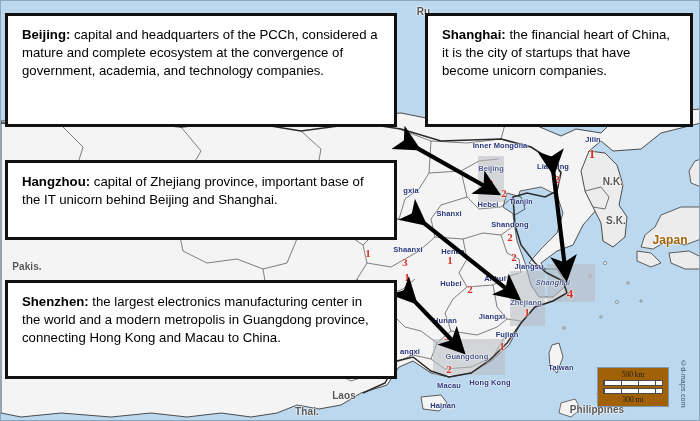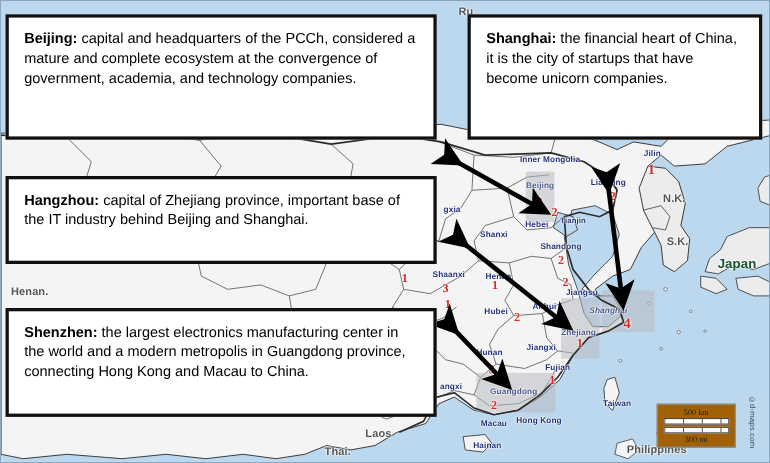--- a/index.html
+++ b/index.html
@@ -20,21 +20,21 @@
     color:#26347a;
     font-family:"Liberation Sans",sans-serif;
     font-weight:bold;
     font-size:7.5px;
     white-space:nowrap;
     letter-spacing:.1px;
     transform:translate(-50%,-50%);
     text-shadow:0 0 2px #fff,0 0 2px #fff,0 0 1px #fff;
   }
   .maplabel.grey{color:#5d5d5d;}
-  .maplabel.big{font-size:12px;color:#14532d;text-align:right;}
+  .maplabel.big{font-size:12px;color:#a16207;text-align:right;}
   .maplabel.med{font-size:10px;color:#555;}
   .maplabel.city{color:#26347a;font-size:7px;}
   .maplabel.prov-hl{color:#4c5a8a;}
   .num{
     position:absolute;
     color:#d42b22;
     font-family:"Liberation Serif",serif;
     font-weight:bold;
     font-size:11px;
     transform:translate(-50%,-50%);
@@ -226,21 +226,21 @@
       <div class="maplabel " style="left: 506px; top: 333px;">Fujian</div>
       <div class="maplabel " style="left: 409px; top: 350px;">angxi</div>
       <div class="maplabel prov-hl" style="left: 466px; top: 355px;">Guangdong</div>
       <div class="maplabel " style="left: 489px; top: 381px;">Hong Kong</div>
       <div class="maplabel " style="left: 448px; top: 384px;">Macau</div>
       <div class="maplabel " style="left: 442px; top: 404px;">Hainan</div>
       <div class="maplabel " style="left: 560px; top: 366px;">Taiwan</div>
       <div class="maplabel grey med" style="left: 596px; top: 408px;">Philippines</div>
       <div class="maplabel grey med" style="left: 343px; top: 394px;">Laos</div>
       <div class="maplabel grey med" style="left: 306px; top: 410px;">Thai.</div>
-      <div class="maplabel grey med" style="left: 26px; top: 265px;">Henan.</div>
+      <div class="maplabel grey med" style="left: 26px; top: 265px;">Pakis.</div>
       <div class="maplabel " style="left: 402px; top: 293px;">ng</div>
     </div>
   <div id="numbers">
       <div class="num b" style="left: 591px; top: 153px;">1</div>
       <div class="num" style="left: 556px; top: 178px;">2</div>
       <div class="num b" style="left: 489px; top: 183px;">8</div>
       <div class="num" style="left: 503px; top: 192px;">2</div>
       <div class="num" style="left: 509px; top: 236px;">2</div>
       <div class="num" style="left: 513px; top: 256px;">2</div>
       <div class="num" style="left: 367px; top: 252px;">1</div>
@@ -273,21 +273,21 @@
 
   <div class="callout" id="box-beijing" style="left:4px;top:12px;width:392px;height:114px;">
     <span class="lead">Beijing:</span><span> capital and headquarters of the PCCh, considered a mature and complete ecosystem at the convergence of government, academia, and technology companies.</span>
   </div>
 
   <div class="callout" id="box-shanghai" style="left:424px;top:12px;width:268px;height:114px;">
     <span class="lead">Shanghai:</span><span> the financial heart of China, it is the city of startups that have become unicorn companies.</span>
   </div>
 
   <div class="callout" id="box-hangzhou" style="left:4px;top:159px;width:392px;height:80px;">
-    <span class="lead">Hangzhou:</span><span> capital of Zhejiang province, important base of the IT industry behind Beijing and Shanghai.</span>
+    <span class="lead">Hangzhou:</span><span> capital of Zhejiang province, important base of the IT unicorn behind Beijing and Shanghai.</span>
   </div>
 
   <div class="callout" id="box-shenzhen" style="left:4px;top:279px;width:392px;height:99px;">
     <span class="lead">Shenzhen:</span><span> the largest electronics manufacturing center in the world and a modern metropolis in Guangdong province, connecting Hong Kong and Macau to China.</span>
   </div>
 
   <div id="scalebar">
     <div>500 km</div>
     <div class="bar"></div>
     <div class="bar"></div>

